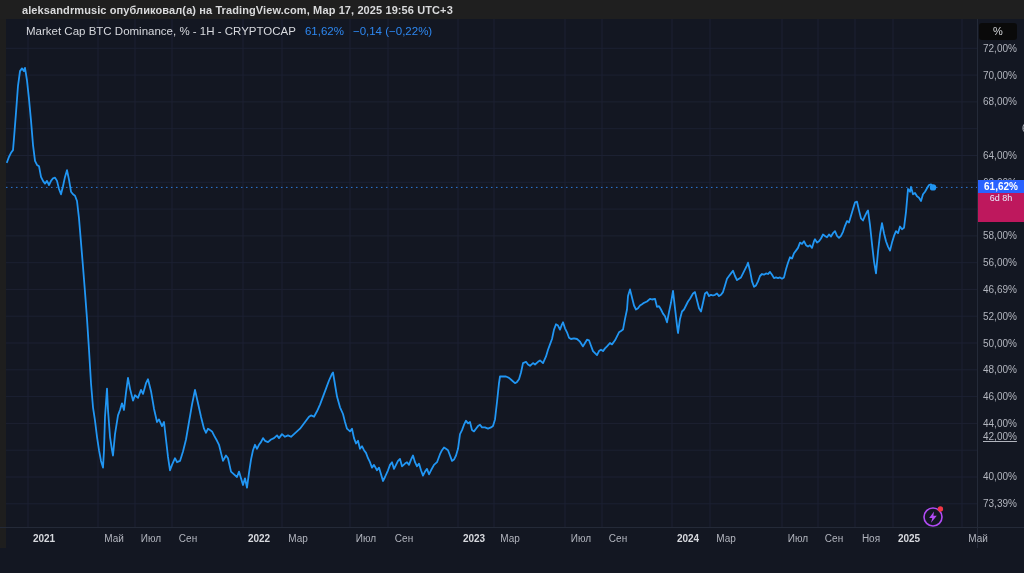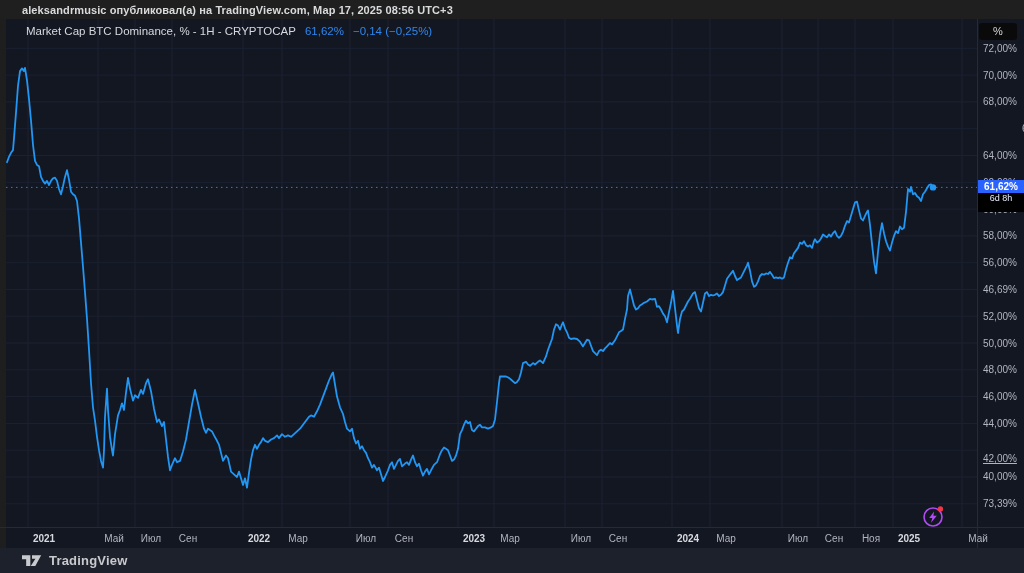--- a/index.html
+++ b/index.html
@@ -22,35 +22,35 @@
   .price-axis{position:absolute;left:978px;top:19px;width:46px;height:509px;}
   .unit-btn{position:absolute;left:1px;top:4px;width:38px;height:17px;line-height:17px;
             text-align:center;background:#0a0a0a;border-radius:3px;color:#d5d7da;font-size:11px;}
   .price-label{position:absolute;left:983px;font-size:10px;color:#b2b5be;line-height:11px;}
   .time-axis{position:absolute;left:0;top:528px;width:977px;height:20px;}
   .time-label{position:absolute;top:5px;transform:translateX(-50%);font-size:10px;color:#b2b5be;margin-left:16px;}
   .time-label.major{color:#d7d9de;font-weight:700;}
   .price-badge{position:absolute;left:978px;width:46px;z-index:5;}
   .price-badge .main{height:13px;line-height:13px;background:#2962ff;color:#fff;
                      font-size:10px;font-weight:700;text-align:center;}
-  .price-badge .cd{height:19px;line-height:11px;background:#000000;color:#e8edff;
+  .price-badge .cd{height:29px;line-height:11px;background:#be185d;color:#e8edff;
                    font-size:9px;text-align:center;}
   .boost{position:absolute;left:921px;top:504px;width:24px;height:24px;}
   .bottom-bar{position:absolute;left:0;top:548px;width:1024px;height:25px;background:#1d212c;
               display:flex;align-items:center;}
   .brand{display:flex;align-items:center;gap:7px;margin-left:22px;}
   .brand .txt{font-size:13px;font-weight:700;color:#c9cacd;letter-spacing:.2px;}
 </style>
 </head>
 <body>
 
 <div class="stage">
 
   <div class="top-bar">
-    <span>aleksandrmusic опубликовал(а) на TradingView.com, Мар 17, 2025 08:56 UTC+3</span>
+    <span>aleksandrmusic опубликовал(а) на TradingView.com, Мар 17, 2025 19:56 UTC+3</span>
   </div>
 
   <svg id="plot" class="plot" viewBox="0 0 977 509">
       <line x1="28" x2="28" y1="0" y2="509" class="grid"></line>
       <line x1="98" x2="98" y1="0" y2="509" class="grid"></line>
       <line x1="135" x2="135" y1="0" y2="509" class="grid"></line>
       <line x1="172" x2="172" y1="0" y2="509" class="grid"></line>
       <line x1="243" x2="243" y1="0" y2="509" class="grid"></line>
       <line x1="282" x2="282" y1="0" y2="509" class="grid"></line>
       <line x1="350" x2="350" y1="0" y2="509" class="grid"></line>
@@ -87,21 +87,21 @@
       <line x1="6" x2="977" y1="168.4" y2="168.4" class="lastline"></line>
       <polyline points="7,143.2 9,137.8 11,133.8 13,131.1 14,119.1 16,93.6 18,66.8 20,52.1 22,49.4 24,52.1 25,48.8 27,61.5 29,80.2 31,101.7 33,125.8 35,141.9 37,145.9 39,147.2 41,157.9 43,161.9 45,164.6 47,161.9 49,166.0 51,161.9 53,159.3 55,158.6 57,161.9 59,170.0 61,175.3 63,167.3 65,157.9 67,151.2 69,160.6 71,172.7 73,175.3 75,176.7 77,182.0 79,199.4 81,223.6 83,247.7 85,273.1 87,299.9 89,330.7 91,364.2 93,388.3 95,401.7 97,417.8 99,431.2 101,441.9 103,448.6 104,431.2 105,397.7 107,369.6 108,391.0 110,417.8 112,431.2 113,436.5 115,415.1 118,396.4 120,391.0 122,384.3 124,391.0 126,373.6 128,358.8 130,369.6 133,381.6 135,376.3 138,378.9 141,370.9 143,374.9 146,364.2 148,360.2 151,372.2 154,389.7 157,403.0 159,400.4 162,407.1 164,403.0 166,420.5 168,437.9 170,451.3 172,445.9 175,439.2 177,443.2 180,441.9 183,432.5 186,420.5 189,403.0 192,385.6 195,370.9 198,384.3 201,397.7 204,409.7 206,413.8 208,409.7 210,411.1 212,412.4 214,416.4 217,421.8 219,425.8 221,433.9 223,441.9 226,436.5 228,439.2 231,452.6 234,455.3 237,458.0 239,452.6 241,459.3 243,466.0 245,459.3 247,468.7 249,453.9 251,440.6 253,431.2 255,425.8 257,429.8 259,425.8 261,423.1 263,419.1 265,421.8 268,423.1 271,420.5 274,419.1 277,416.4 279,419.1 282,415.1 285,417.8 288,416.4 291,417.8 294,415.1 297,412.4 300,409.7 303,405.7 306,401.7 309,397.7 311,396.4 314,397.7 317,392.3 320,385.6 323,377.6 326,369.6 329,361.5 332,354.8 333,353.5 335,365.5 337,377.6 340,388.3 343,395.0 345,403.0 347,409.7 350,412.4 352,409.7 354,419.1 356,424.5 358,421.8 360,429.8 362,427.2 364,431.2 366,433.9 368,439.2 370,443.2 372,448.6 374,445.9 377,451.3 379,448.6 381,455.3 383,462.0 385,458.0 388,451.3 390,445.9 392,443.2 394,449.9 396,445.9 398,441.9 400,439.9 402,447.3 405,444.6 407,443.2 409,445.9 411,440.6 413,436.5 415,443.2 417,447.3 419,444.6 421,451.3 423,456.6 425,452.6 427,449.9 429,455.3 431,451.3 434,445.9 437,443.2 440,435.2 442,431.2 444,428.5 446,429.8 448,431.2 450,436.5 452,441.9 454,440.6 456,436.5 458,429.8 460,415.1 462,411.1 464,405.7 466,401.7 468,404.4 470,403.0 472,411.1 474,412.4 476,409.7 478,407.1 480,405.7 482,408.4 485,408.4 488,409.7 491,408.4 493,407.1 495,400.4 497,383.0 499,364.2 500,357.5 503,357.5 506,357.5 509,358.8 512,361.5 515,364.2 517,362.9 519,360.2 521,353.5 523,344.1 526,342.8 528,345.5 530,346.8 533,344.1 535,345.5 538,342.8 540,341.4 543,344.1 546,337.4 548,330.7 550,325.4 552,320.0 554,310.6 556,305.3 558,306.6 560,310.6 562,305.3 563,303.3 565,309.3 567,313.3 569,318.7 571,320.0 574,319.3 577,320.0 580,322.7 583,327.4 585,324.0 587,320.7 589,321.3 591,326.7 593,332.1 595,334.1 597,336.1 599,332.1 601,330.7 603,332.1 605,329.4 607,327.4 610,324.0 612,325.4 615,321.3 617,317.3 619,313.3 621,312.0 623,310.6 625,299.9 627,290.5 628,277.1 630,270.4 632,278.5 634,286.5 636,290.5 638,289.2 640,286.5 642,285.2 644,283.8 647,282.5 650,279.8 652,280.5 655,279.8 657,287.9 659,287.2 661,290.5 663,294.6 665,297.2 667,303.3 669,293.2 671,283.8 673,271.8 675,289.2 677,306.6 678,314.0 680,299.9 682,292.5 684,290.5 686,286.5 688,282.5 690,279.8 693,274.5 695,273.1 697,281.2 699,289.2 701,292.5 703,283.8 705,274.5 707,273.1 709,277.1 711,275.8 713,276.5 715,275.8 717,274.5 719,277.1 721,275.8 723,273.1 725,266.4 727,259.7 729,257.0 731,254.4 733,251.7 735,257.0 737,261.1 739,259.7 741,258.4 743,254.4 745,250.3 747,246.3 748,243.7 750,251.7 752,262.4 754,267.8 756,266.4 758,262.4 760,257.0 762,255.0 764,255.7 766,254.4 768,255.0 770,253.0 772,255.7 774,259.1 776,258.4 778,259.1 780,258.4 782,259.7 784,258.4 786,250.3 788,243.7 790,238.3 792,239.6 794,234.3 796,231.6 798,228.9 800,223.6 802,224.9 804,222.2 806,226.2 808,227.6 810,226.2 812,228.9 814,222.2 815,220.2 817,223.6 819,222.2 821,219.5 823,215.5 825,216.9 827,218.2 829,215.5 831,217.5 833,214.2 835,212.2 837,216.9 839,218.9 841,216.9 843,212.8 845,206.8 847,202.1 849,203.5 851,196.8 853,190.1 855,183.4 857,182.7 859,191.4 861,199.4 863,201.5 865,196.8 867,192.8 868,191.4 870,206.1 872,224.9 874,242.3 876,254.4 878,232.9 880,215.5 882,204.1 884,214.2 886,222.2 888,227.6 890,231.6 892,223.6 894,216.9 896,212.2 898,214.2 900,207.5 902,210.2 904,208.8 906,192.8 908,170.0 910,172.7 911,168.0 913,175.3 915,174.0 917,177.3 919,178.7 921,182.0 923,175.3 925,172.7 927,169.3 929,166.0 931,165.3 933,168.4" class="series"></polyline>
       <circle cx="933" cy="168.4" r="3.2" fill="#2196f3"></circle>
     </svg>
 
   <div class="left-gutter"></div>
 
   <div class="legend">
     <span class="t">Market Cap BTC Dominance, % - 1H - CRYPTOCAP</span>
     <span class="v">61,62%</span>
-    <span class="c">−0,14 (−0,25%)</span>
+    <span class="c">−0,14 (−0,22%)</span>
   </div>
 
   <div class="sep-h"></div>
   <div class="sep-v"></div>
 
   <div class="price-axis">
     <div class="unit-btn">%</div>
   </div>
   <div id="price-labels">
       <div class="price-label" style="top: 42.8345px;">72,00%</div>
@@ -112,21 +112,21 @@
       <div class="price-label" style="top: 176.782px;">62,00%</div>
       <div class="price-label" style="top: 203.571px;">60,00%</div>
       <div class="price-label" style="top: 230.361px;">58,00%</div>
       <div class="price-label" style="top: 257.15px;">56,00%</div>
       <div class="price-label" style="top: 283.94px;">46,69%</div>
       <div class="price-label" style="top: 310.729px;">52,00%</div>
       <div class="price-label" style="top: 337.519px;">50,00%</div>
       <div class="price-label" style="top: 364.308px;">48,00%</div>
       <div class="price-label" style="top: 391.098px;">46,00%</div>
       <div class="price-label" style="top: 417.887px;">44,00%</div>
-      <div class="price-label" style="top: 453px; text-decoration: underline;">42,00%</div>
+      <div class="price-label" style="top: 431px; text-decoration: underline;">42,00%</div>
       <div class="price-label" style="top: 471.466px;">40,00%</div>
       <div class="price-label" style="top: 498.256px;">73,39%</div>
     </div>
 
   <div class="time-axis" id="time-labels">
       <div class="time-label major" style="left: 28px;">2021</div>
       <div class="time-label" style="left: 98px;">Май</div>
       <div class="time-label" style="left: 135px;">Июл</div>
       <div class="time-label" style="left: 172px;">Сен</div>
       <div class="time-label major" style="left: 243px;">2022</div>
@@ -152,23 +152,14 @@
   </div>
 
   <div class="boost">
     <svg width="24" height="24" viewBox="0 0 24 24">
       <circle cx="12" cy="13" r="9" fill="none" stroke="#b14bf4" stroke-width="1.6"></circle>
       <polygon points="13,7.5 8.2,14 11.3,14 10,18.8 15.8,11.8 12.4,11.8" fill="#b14bf4"></polygon>
       <circle cx="19.4" cy="5" r="2.7" fill="#f23645"></circle>
     </svg>
   </div>
 
-  <div class="bottom-bar">
-    <div class="brand">
-      <svg width="20" height="14" viewBox="0 0 24 14">
-        <path d="M0 0 h10 v13 h-5 v-8 h-5 z" fill="#c9cacd"></path>
-        <path d="M12 0 h11 l-7 13 h-5.5 l5.6-8.6 h-4.1 z" fill="#c9cacd"></path>
-      </svg>
-      <span class="txt">TradingView</span>
-    </div>
-  </div>
 
 </div>
 
 </body></html>

